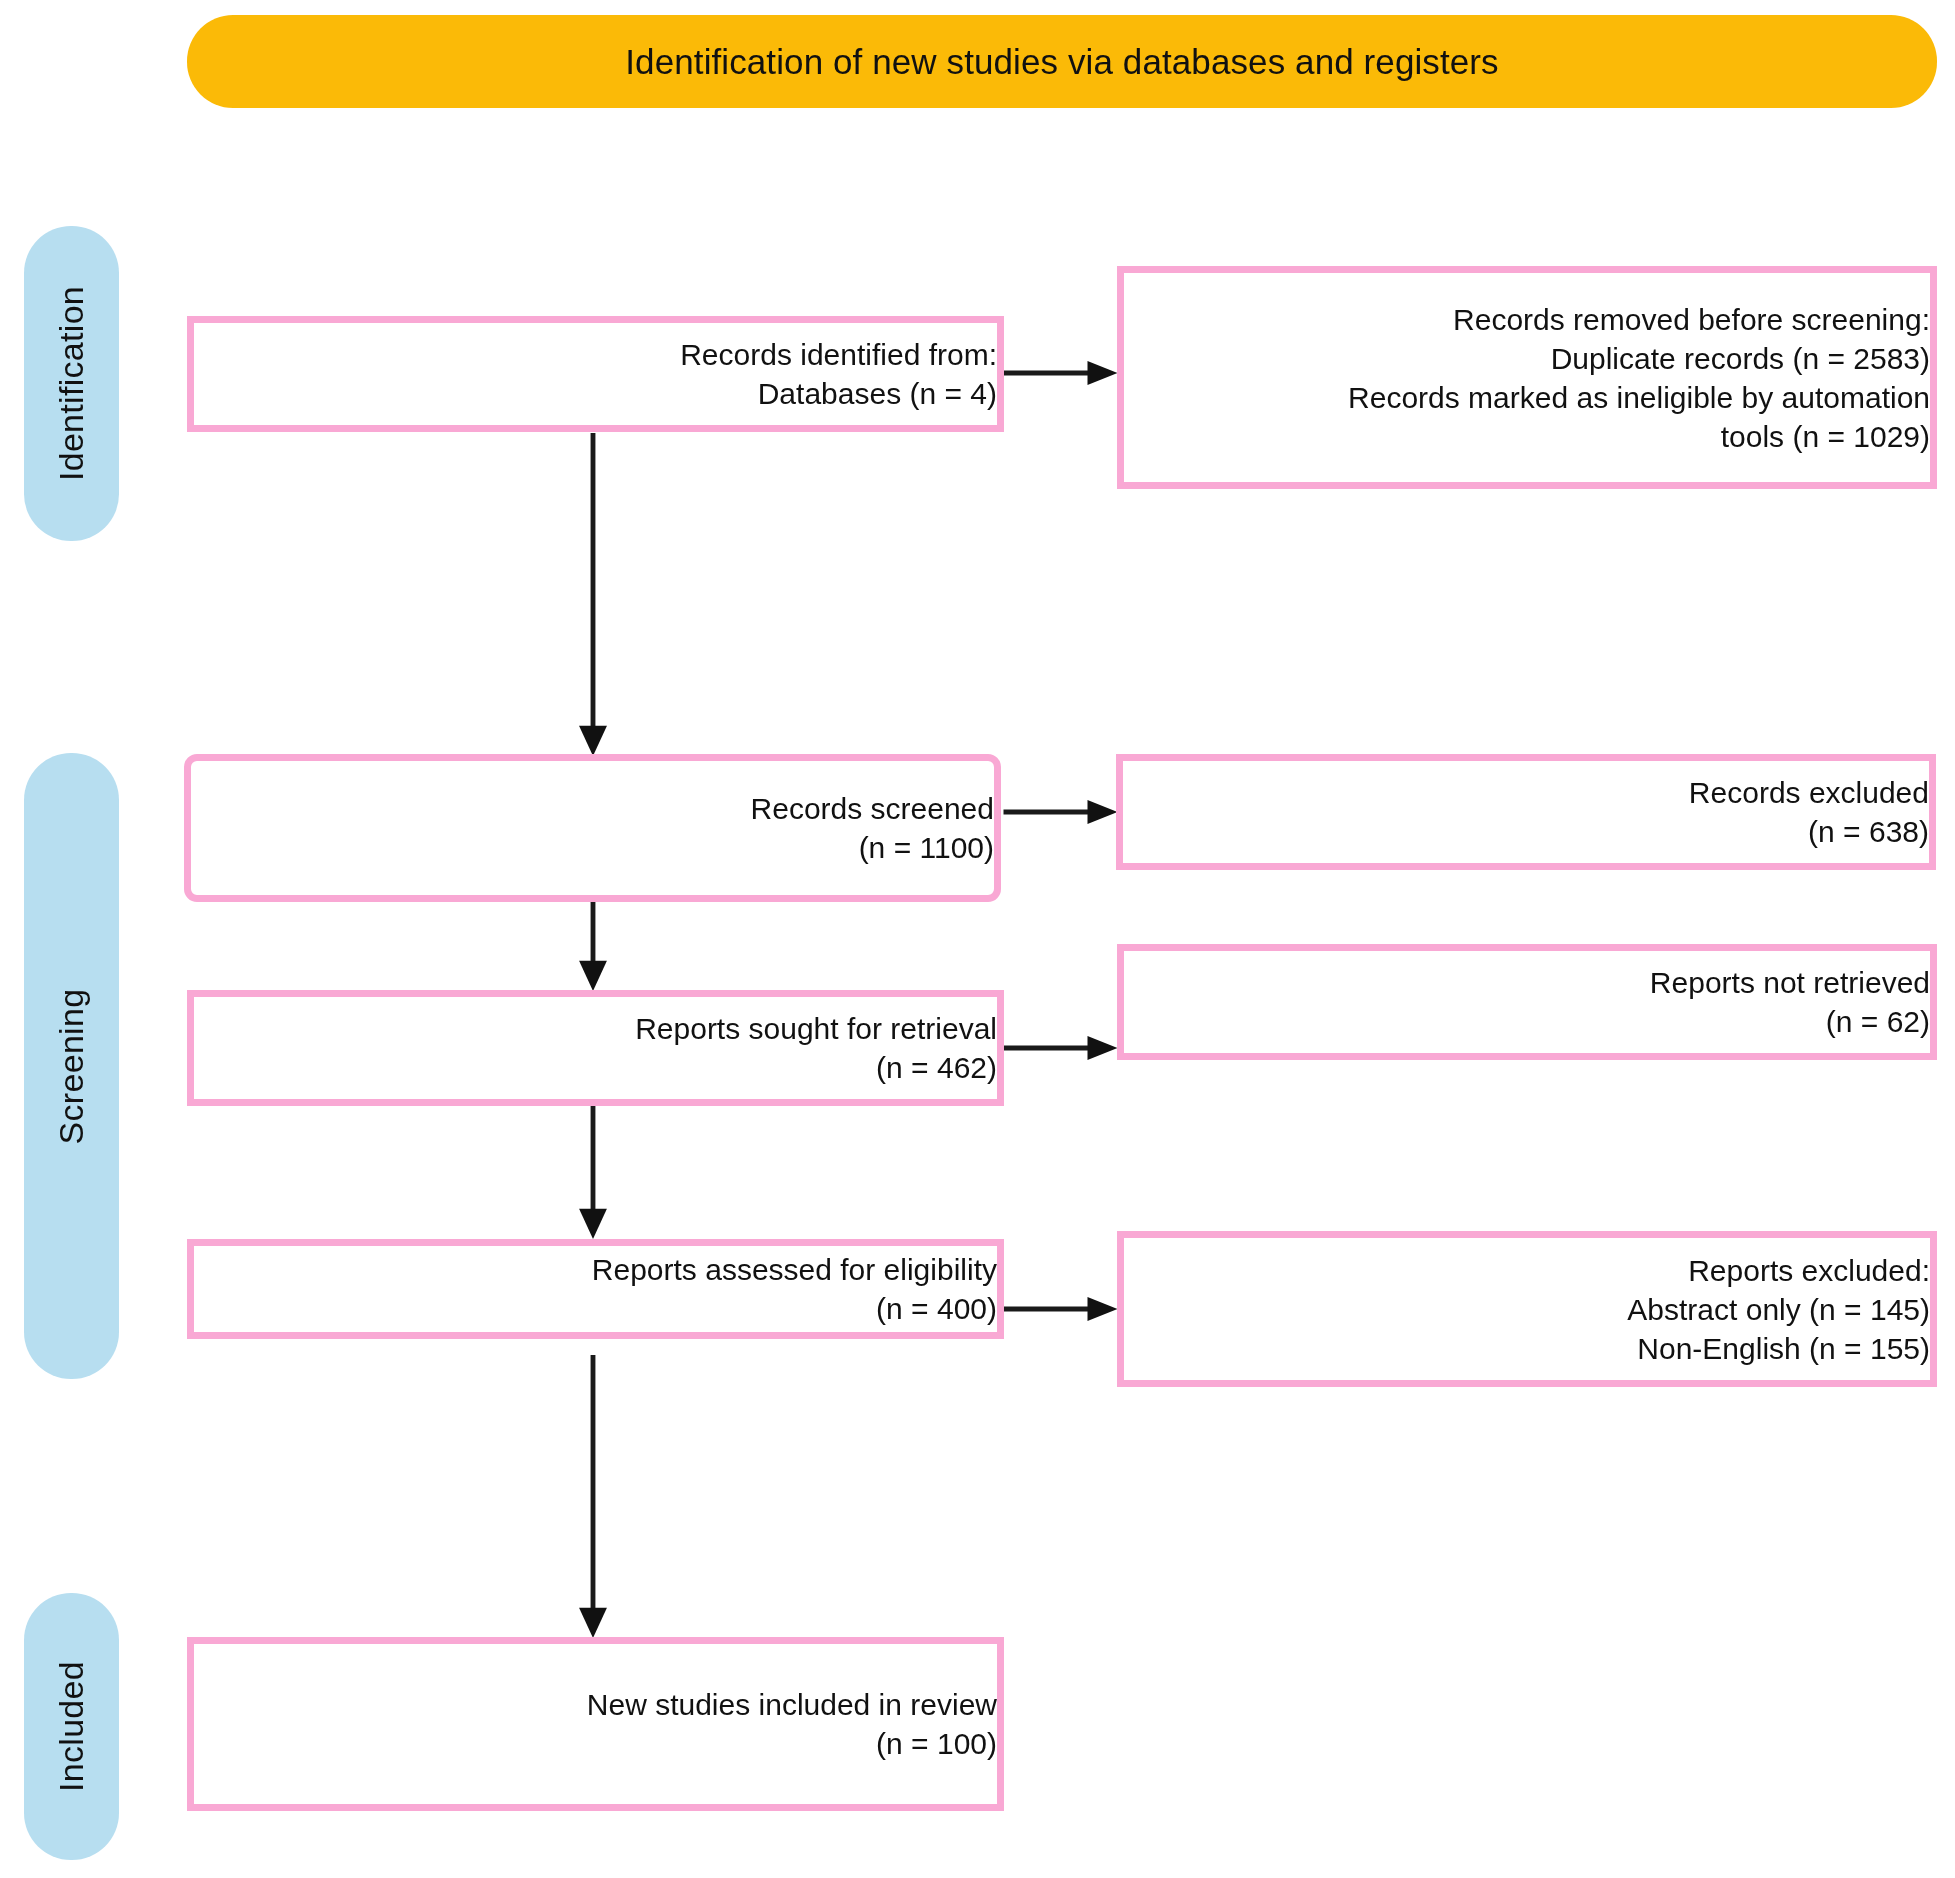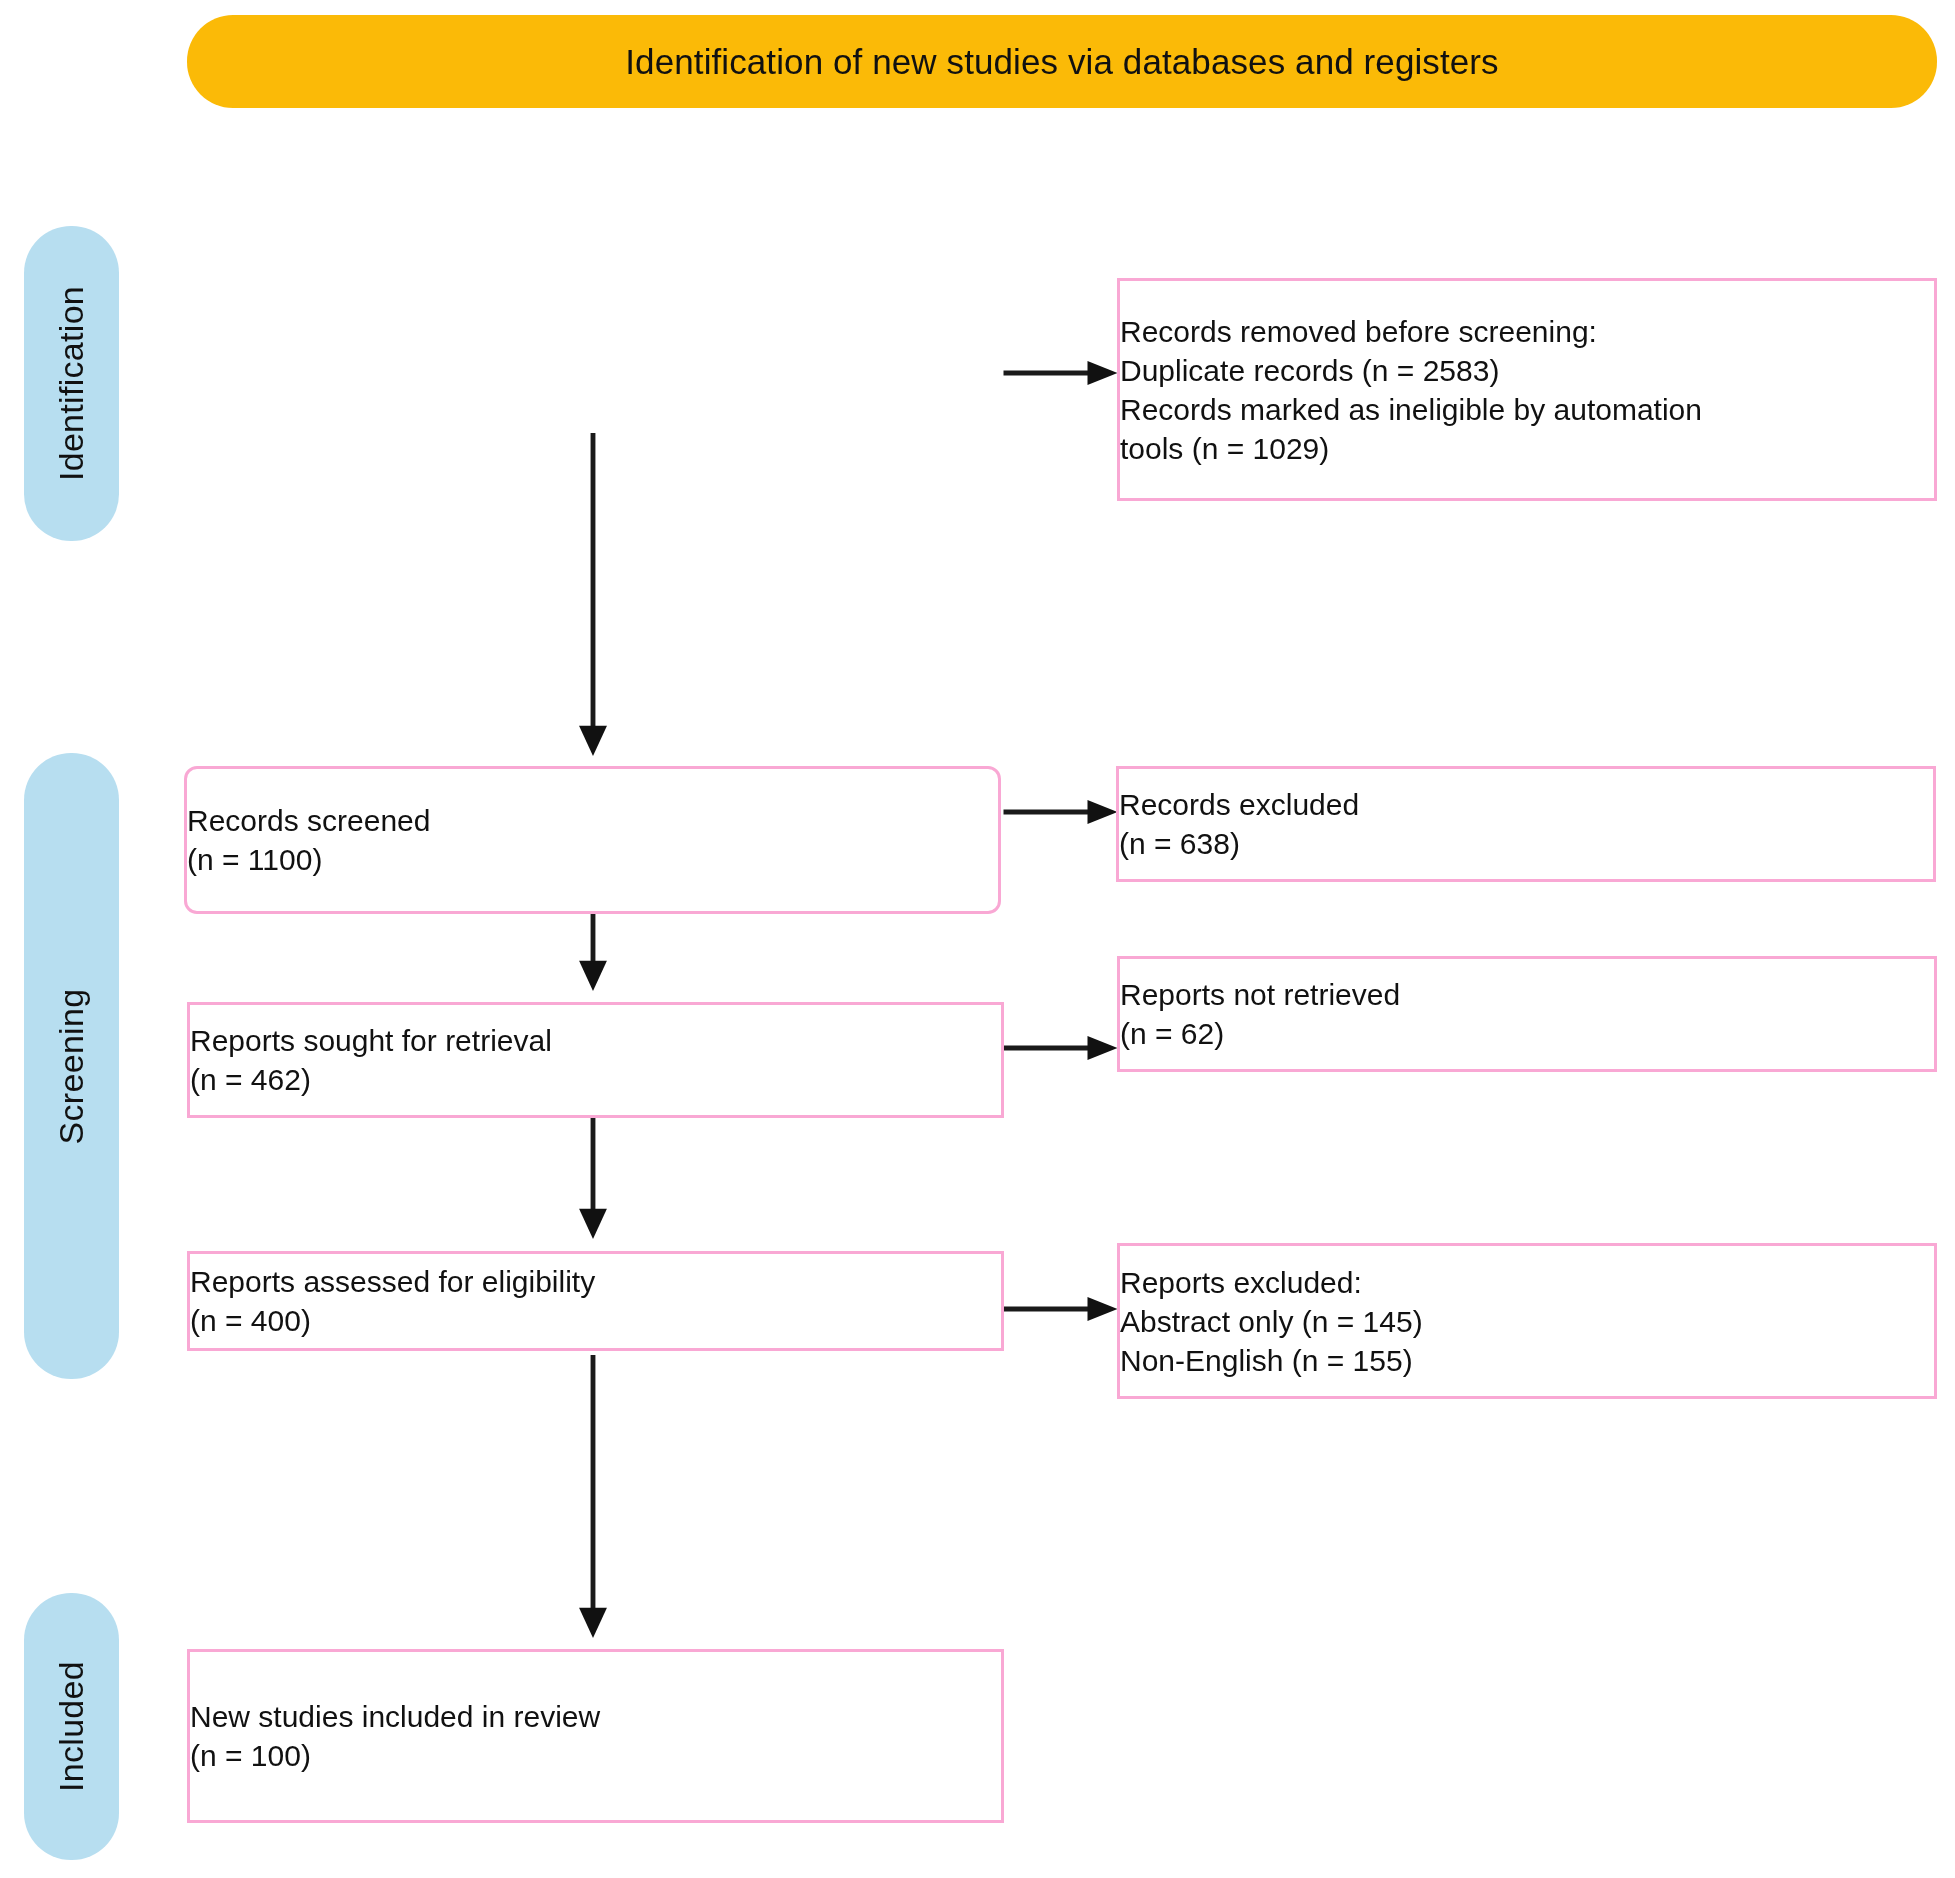--- a/index.html
+++ b/index.html
@@ -59,27 +59,26 @@
     letter-spacing: 0.3px;
   }
   #pill-identification { top: 226px;  height: 315px; }
   #pill-screening      { top: 753px; height: 626px; }
   #pill-included       { top: 1593px; height: 267px; }
 
   
   .flow-box {
     position: absolute;
     background: #ffffff;
-    border: 3px solid #f9a8d4;
+    border: 7px solid #f9a8d4;
     box-sizing: border-box;
     display: flex;
     flex-direction: column;
-    align-items: flex-start;
+    align-items: flex-end;
     justify-content: center;
-    margin-top: 12px;
   }
   .flow-box .line {
     font-size: 30px;
     color: #111111;
     line-height: 1.30;
     text-align: center;
     white-space: nowrap;
   }
 
   
@@ -167,20 +166,24 @@
     </svg>
   </div>
 
   <div class="connector" style="left:579px; top:1355px;">
     <svg width="28" height="283" viewBox="0 0 46 467">
       <line x1="23" y1="0" x2="23" y2="430" stroke="#1a1a1a" stroke-width="8"></line>
       <polygon points="0,417 46,417 23,467" fill="#111111"></polygon>
     </svg>
   </div>
 
+  <div class="flow-box" id="box-identified">
+    <div class="line">Records identified from:</div>
+    <div class="line">Databases (n = 4)</div>
+  </div>
 
   <div class="flow-box" id="box-removed">
     <div class="line">Records removed before screening:</div>
     <div class="line">Duplicate records (n = 2583)</div>
     <div class="line">Records marked as ineligible by automation</div>
     <div class="line">tools (n = 1029)</div>
   </div>
 
   <div class="flow-box" id="box-screened">
     <div class="line">Records screened</div>

